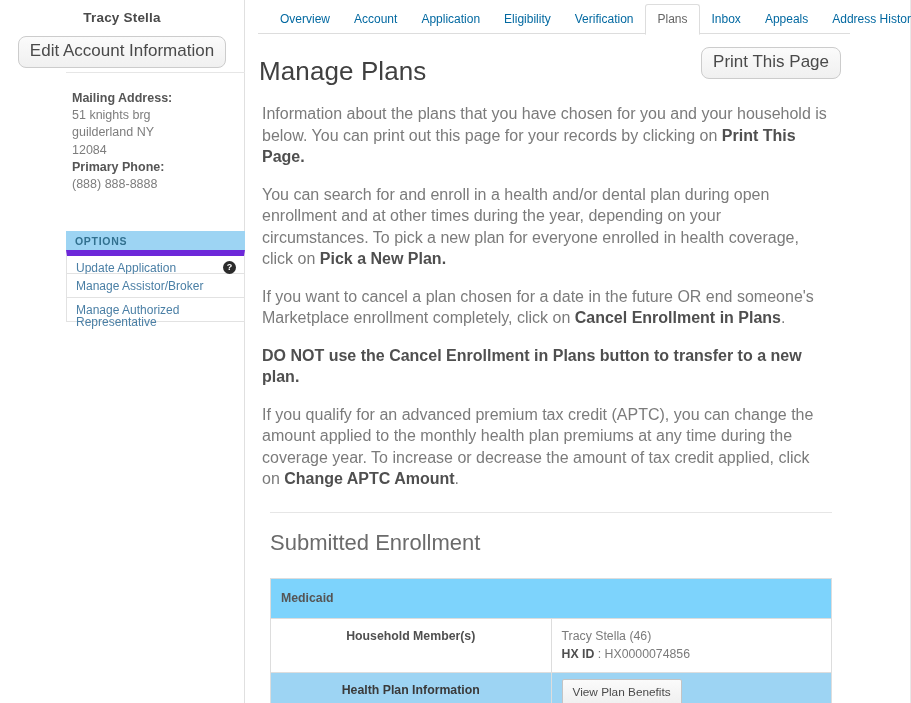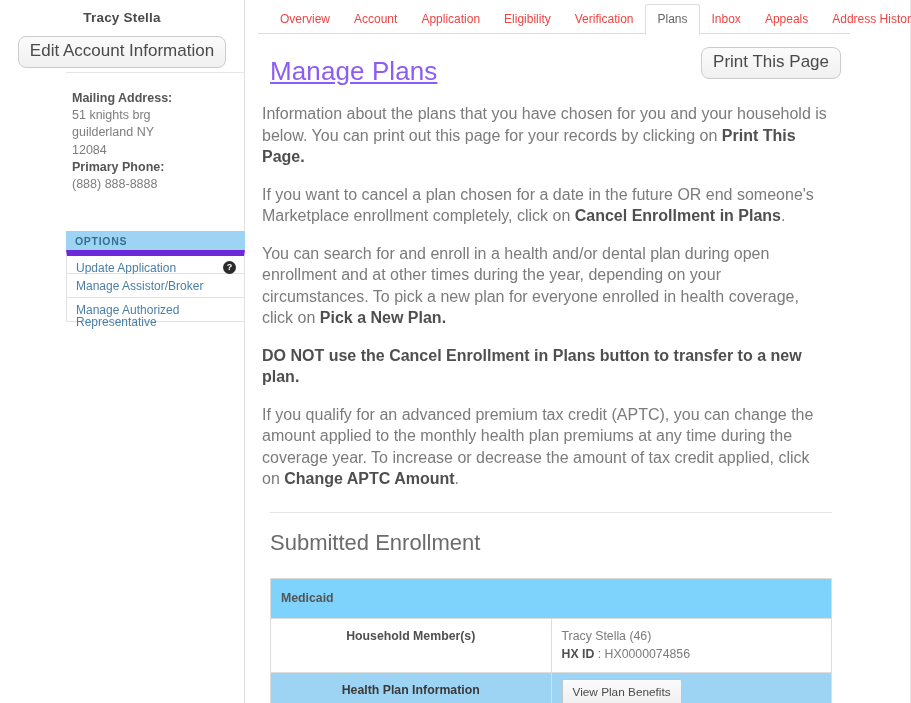--- a/index.html
+++ b/index.html
@@ -144,45 +144,44 @@
     position: relative;
     height: 31px;
     margin-top: 3px;
     border-bottom: 1px solid #dddddd;
     padding-left: 10px;
     white-space: nowrap;
   }
   .tab {
     display: inline-block;
     font-size: 12px;
-    color: #ef4444;
+    color: #0369a1;
     padding: 7px 11px 8px 11px;
     cursor: pointer;
     border: 1px solid transparent;
     border-bottom: none;
     position: relative;
     top: 1px;
     line-height: 14px;
   }
   .tab.active {
     background: #ffffff;
     border: 1px solid #dddddd;
     border-bottom: 1px solid #ffffff;
     border-radius: 3px 3px 0 0;
     color: #666666;
     z-index: 2;
   }
 
   .page-title {
     font-size: 26px;
-    color: #8b5cf6;
+    color: #404040;
     font-weight: normal;
-    margin: 22px 0 0 12px;
+    margin: 22px 0 0 1px;
     letter-spacing: 0.1px;
-    text-decoration: underline;
   }
 
   .print-btn {
     position: absolute;
     right: 9px;
     top: 44px;
   }
 
   .para {
     margin: 16px 0 0 4px;
@@ -288,22 +287,22 @@
   <div id="main">
     <div id="main-inner">
 
       <div class="tabs" id="tabs"><span class="tab">Overview</span><span class="tab">Account</span><span class="tab">Application</span><span class="tab">Eligibility</span><span class="tab">Verification</span><span class="tab active">Plans</span><span class="tab">Inbox</span><span class="tab">Appeals</span><span class="tab">Address History</span></div>
 
       <h1 class="page-title">Manage Plans</h1>
       <button class="btn-gray print-btn">Print This Page</button>
 
       <div id="paragraphs">
           <p class="para"><span>Information about the plans that you have chosen for you and your household is below. You can print out this page for your records by clicking on </span><b>Print This Page.</b></p>
+          <p class="para"><span>You can search for and enroll in a health and/or dental plan during open enrollment and at other times during the year, depending on your circumstances. To pick a new plan for everyone enrolled in health coverage, click on </span><b>Pick a New Plan.</b></p>
           <p class="para"><span>If you want to cancel a plan chosen for a date in the future OR end someone's Marketplace enrollment completely, click on </span><b>Cancel Enrollment in Plans</b><span>.</span></p>
-          <p class="para"><span>You can search for and enroll in a health and/or dental plan during open enrollment and at other times during the year, depending on your circumstances. To pick a new plan for everyone enrolled in health coverage, click on </span><b>Pick a New Plan.</b></p>
           <p class="para strongline"><b>DO NOT use the Cancel Enrollment in Plans button to transfer to a new plan.</b></p>
           <p class="para"><span>If you qualify for an advanced premium tax credit (APTC), you can change the amount applied to the monthly health plan premiums at any time during the coverage year. To increase or decrease the amount of tax credit applied, click on </span><b>Change APTC Amount</b><span>.</span></p>
         </div>
 
       <div class="hr-sep"></div>
       <h2 class="section-title">Submitted Enrollment</h2>
 
       <table class="plan-table">
         <tbody id="plan-tbody">
             <tr class="thead">

